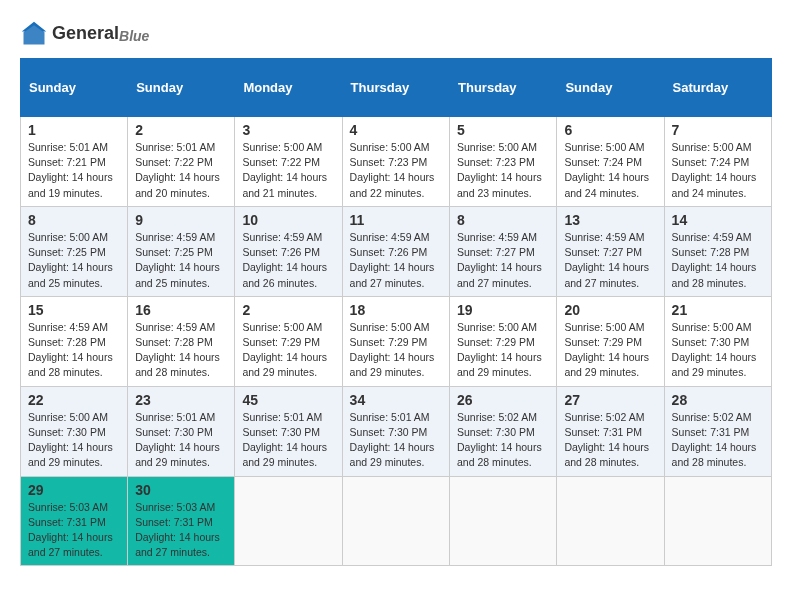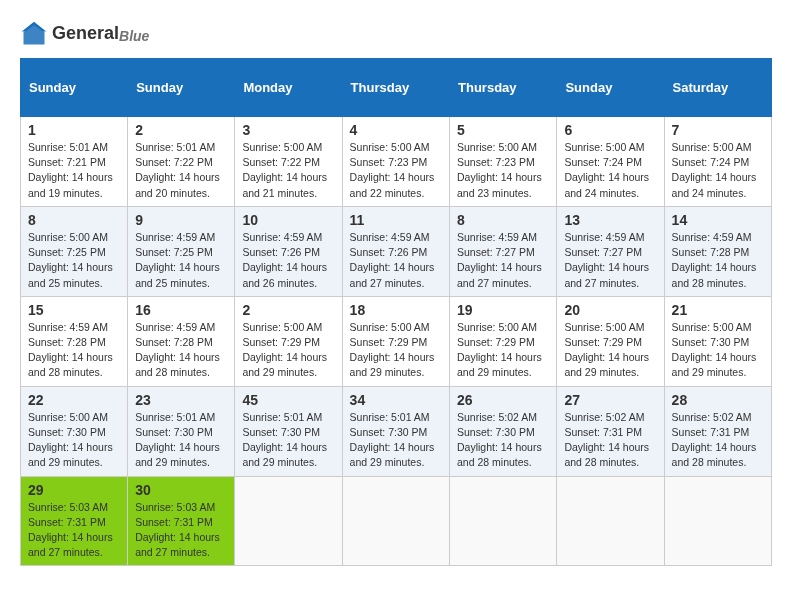--- a/index.html
+++ b/index.html
@@ -94,21 +94,21 @@
       line-height: 1.45;
       color: #333;
     }
     .empty-cell {
       background: #f9f9f9 !important;
     }
     .calendar tbody tr:nth-child(1) td { background: #fff; }
     .calendar tbody tr:nth-child(2) td { background: #eef2f9; }
     .calendar tbody tr:nth-child(3) td { background: #fff; margin-left: 33px; }
     .calendar tbody tr:nth-child(4) td { background: #eef2f9; }
-    .calendar tbody tr:nth-child(5) td { background: #84cc16; }
+    .calendar tbody tr:nth-child(5) td { background: #14b8a6; }
   </style>
 </head>
 <body>
 
 <div class="header">
   <div class="logo">
     <svg class="logo-icon" viewBox="0 0 32 32">
       <polygon points="16,4 28,14 28,28 4,28 4,14" fill="#1a6fba" opacity="0.85"></polygon>
       <polygon points="16,2 30,13 26,13 16,6 6,13 2,13" fill="#1a6fba"></polygon>
     </svg>

